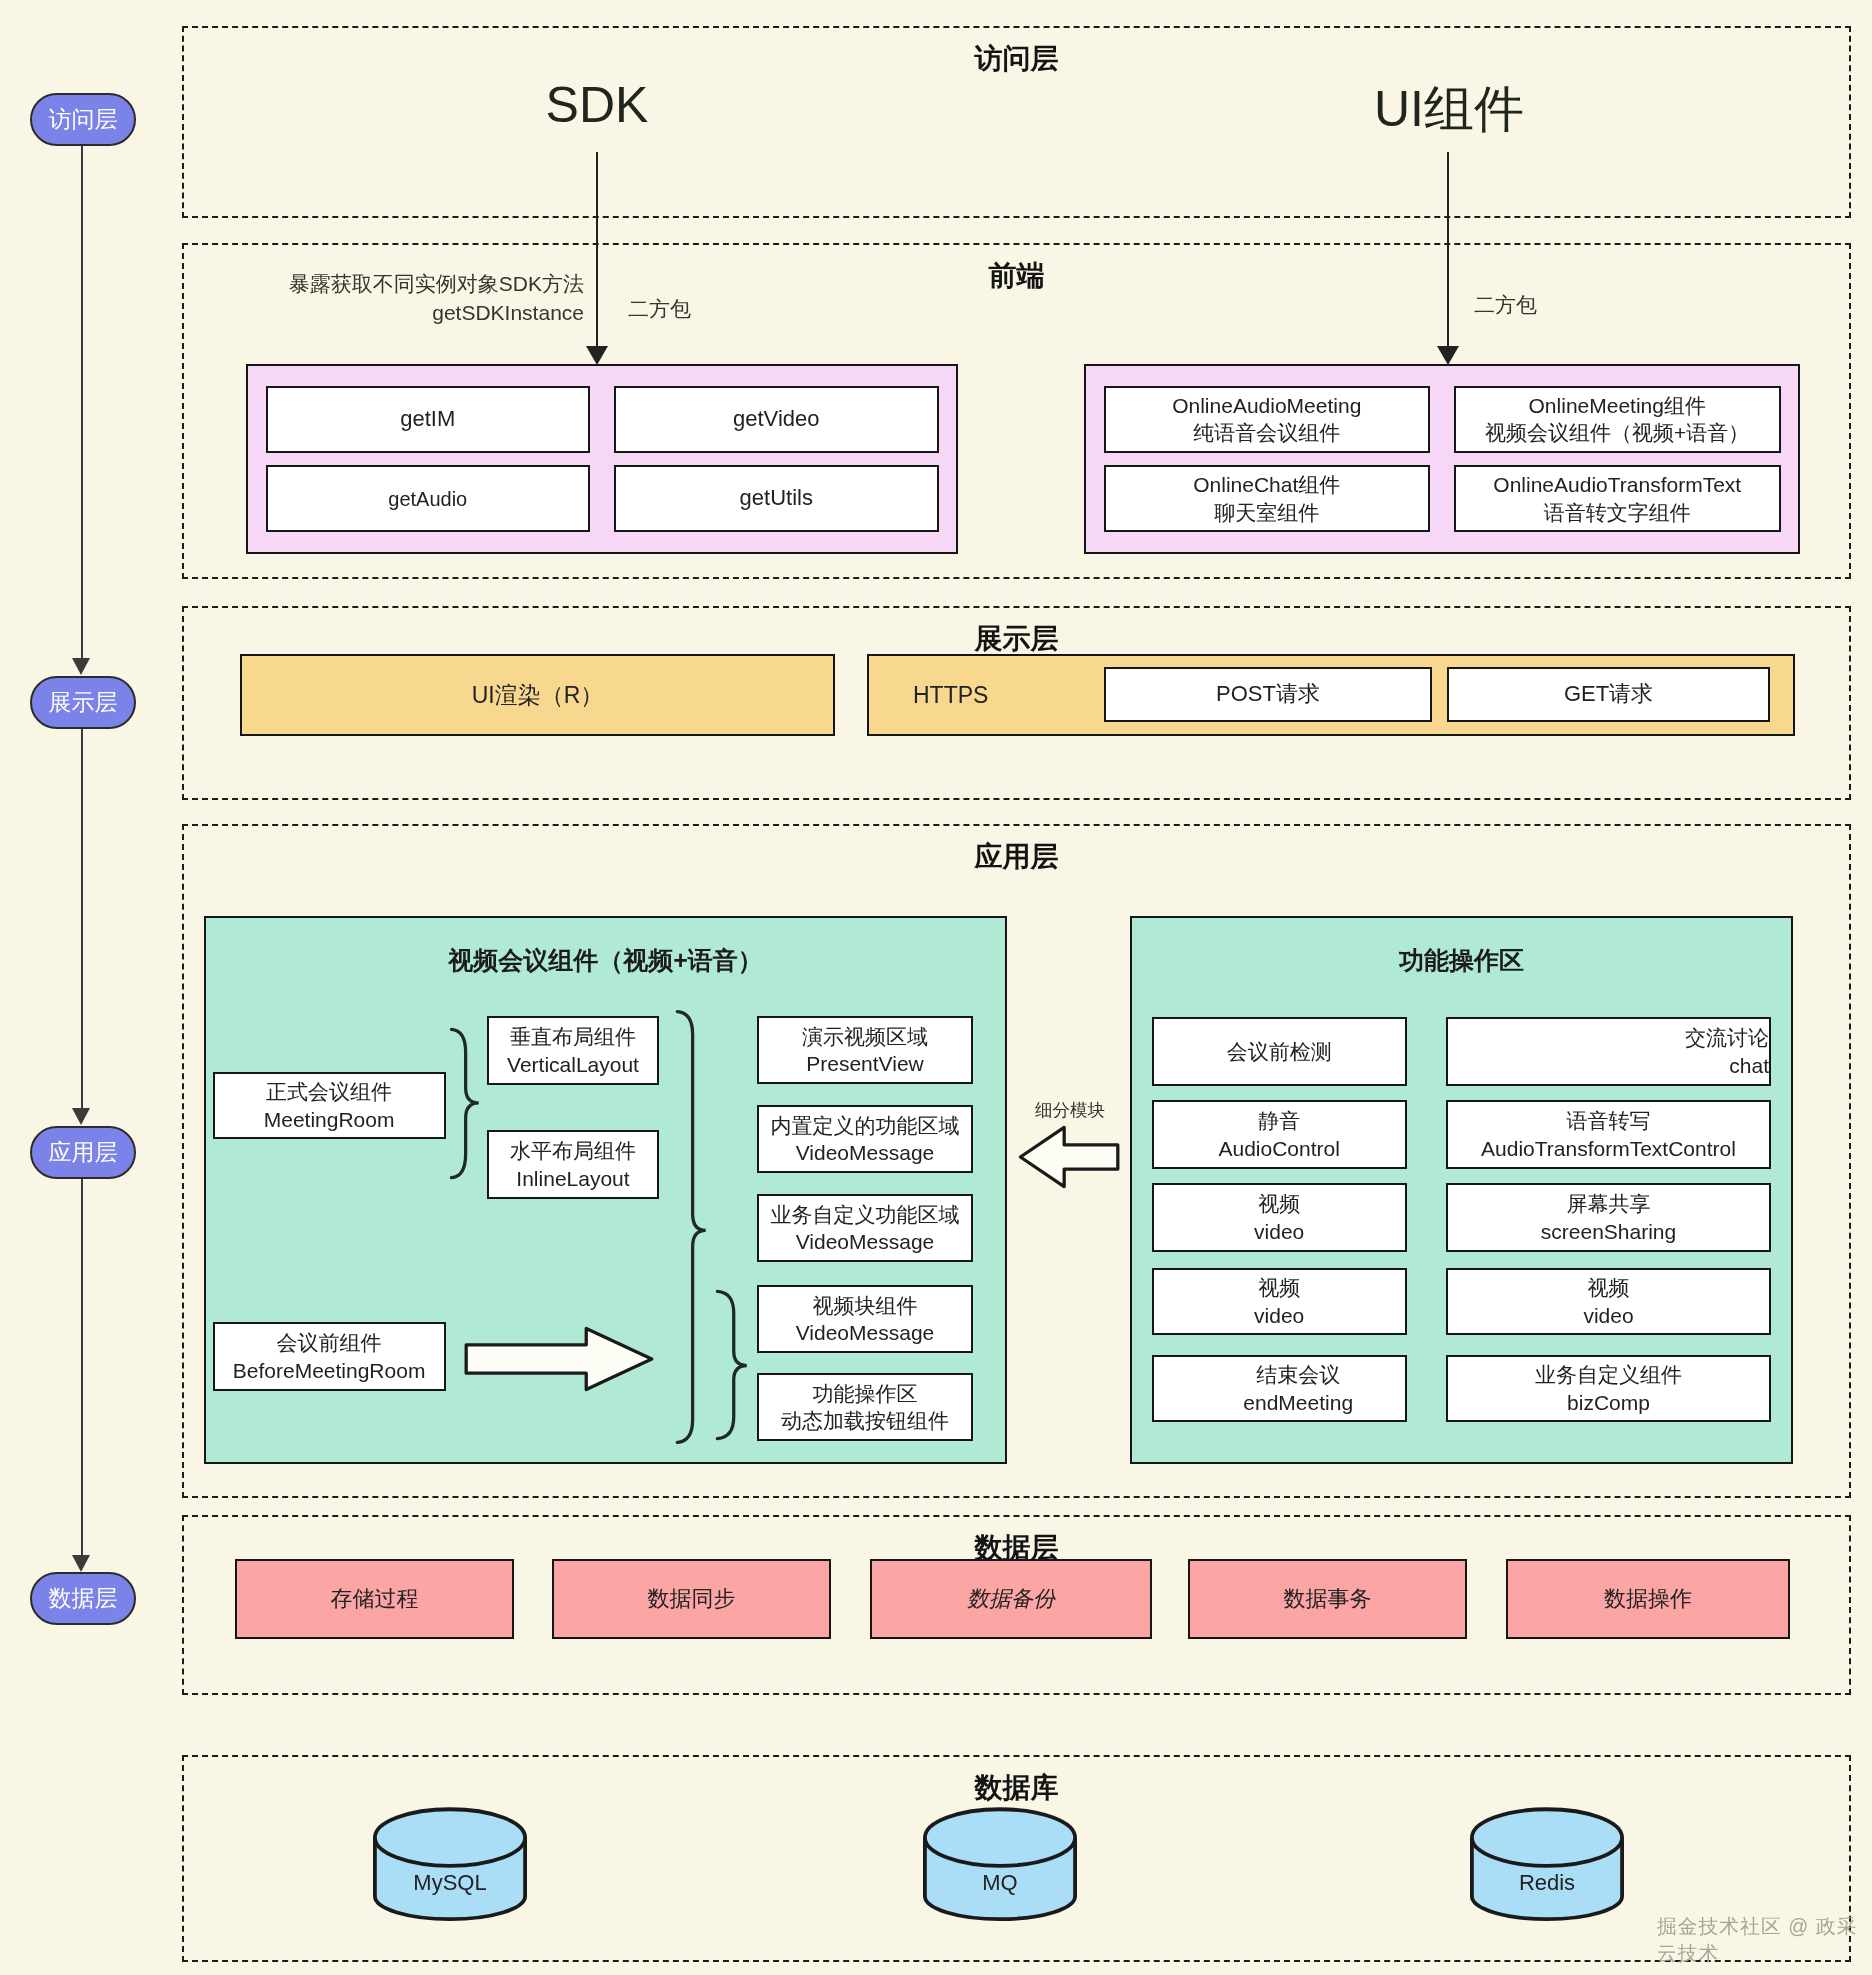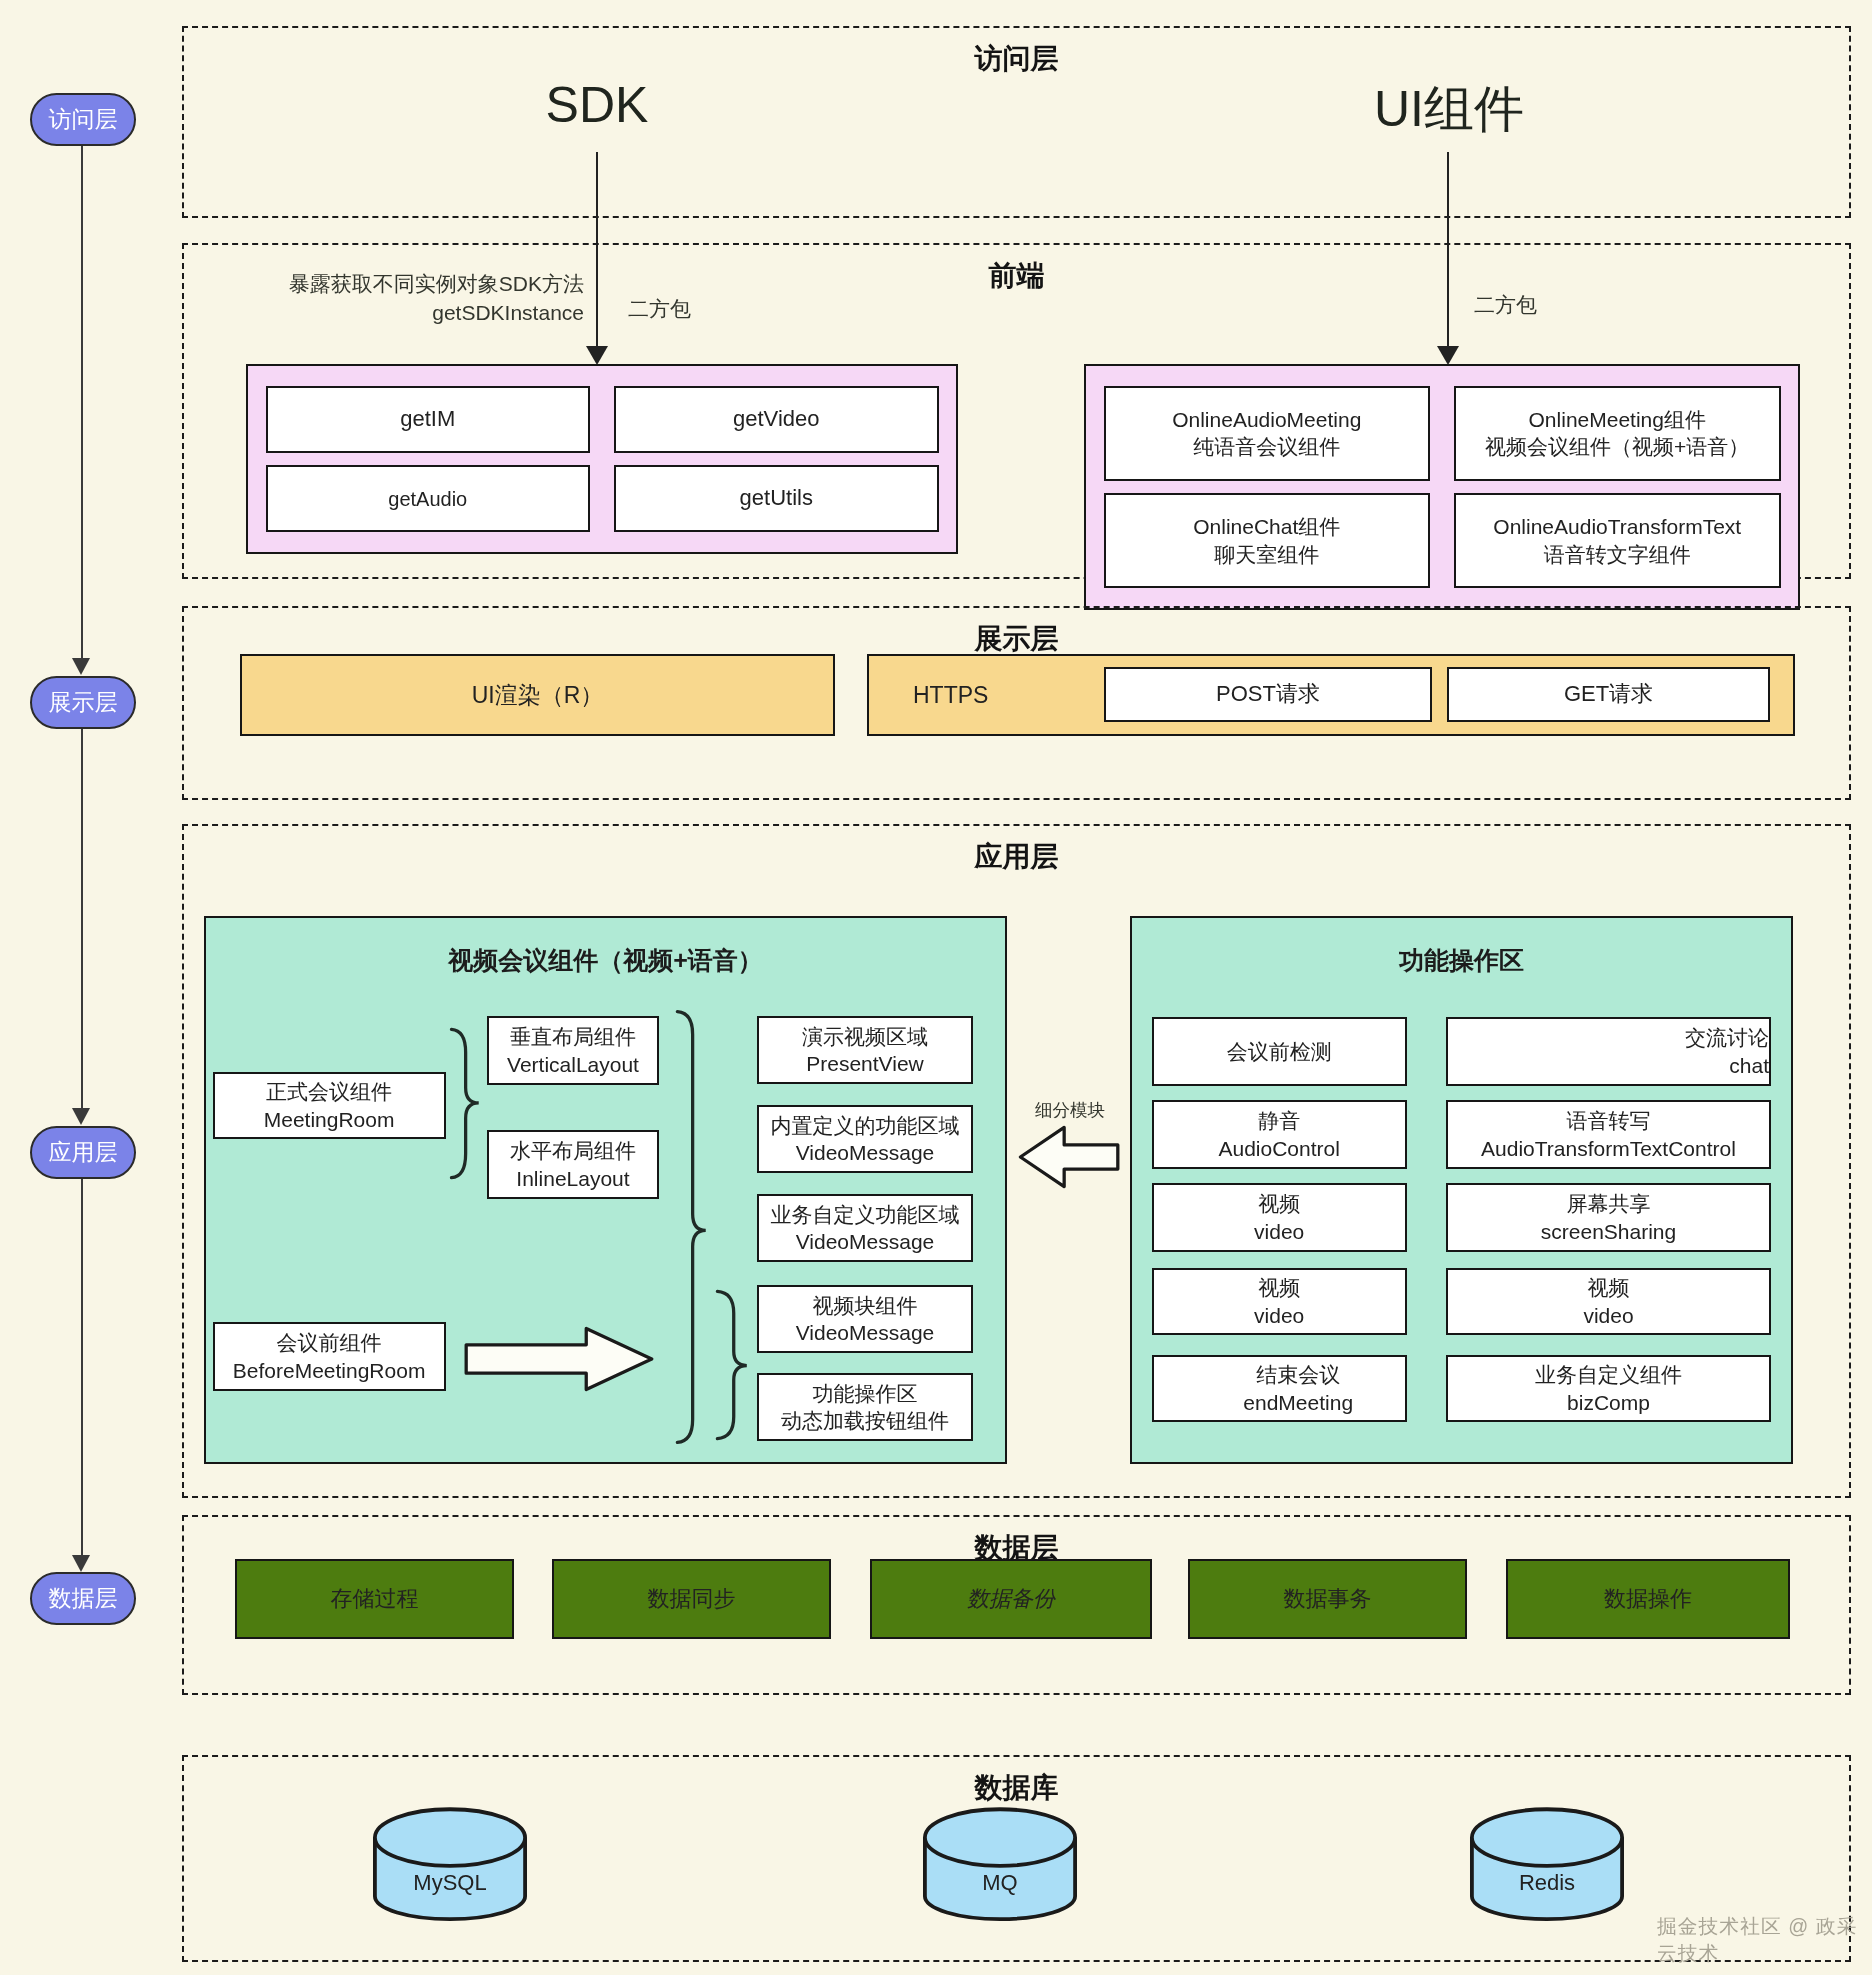--- a/index.html
+++ b/index.html
@@ -23,21 +23,21 @@
   .pinkc{position:absolute;background:#f6d8f6;border:2.7px solid #161616;box-sizing:border-box;
          display:grid;grid-template-columns:1fr 1fr;column-gap:24px;row-gap:12px;padding:19.7px 17.5px;}
   .wbox{background:#fff;border:2.7px solid #161616;box-sizing:border-box;display:flex;
         flex-direction:column;align-items:center;justify-content:center;text-align:center;
         font-size:21px;line-height:1.3;color:#222;}
   .wbox.abs{position:absolute;}
   .obox{position:absolute;background:#f8d88e;border:2.7px solid #161616;box-sizing:border-box;
         display:flex;align-items:center;justify-content:center;font-size:23px;color:#222;}
   .gpanel{position:absolute;background:#b0ead5;border:2.7px solid #161616;box-sizing:border-box;}
   .ptitle{position:absolute;top:26px;left:0;right:0;text-align:center;font-size:25px;font-weight:700;}
-  .ybox{position:absolute;background:#4d7c0f;border:2.7px solid #161616;box-sizing:border-box;
+  .ybox{position:absolute;background:#fca5a5;border:2.7px solid #161616;box-sizing:border-box;
         display:flex;align-items:center;justify-content:center;font-size:22px;color:#222;}
   .cyl{position:absolute;width:158px;height:117px;}
   .cyl span{position:absolute;left:0;right:0;top:64px;text-align:center;font-size:22px;color:#222;}
   .brace,.blockarrow{position:absolute;}
   .seg-label{position:absolute;font-size:17.5px;color:#33362e;text-align:center;}
   .watermark{position:absolute;font-size:19.7px;color:#a8a495;letter-spacing:1.1px;}
 </style>
 </head>
 <body>
 
@@ -91,21 +91,21 @@
         <span>getVideo</span>
       </div>
     <div class="wbox" style="font-size:20px;">
         <span>getAudio</span>
       </div>
     <div class="wbox" style="font-size:22px;">
         <span>getUtils</span>
       </div>
   </div>
 
-  <div class="pinkc" style="left:1084px;top:364px;width:716px;height:246px;">
+  <div class="pinkc" style="left:1084px;top:364px;width:716px;height:190px;">
     <div class="wbox">
       <span>OnlineAudioMeeting</span>
       <span>纯语音会议组件</span>
     </div>
     <div class="wbox">
       <span>OnlineMeeting组件</span>
       <span>视频会议组件（视频+语音）</span>
     </div>
     <div class="wbox">
       <span>OnlineChat组件</span>

